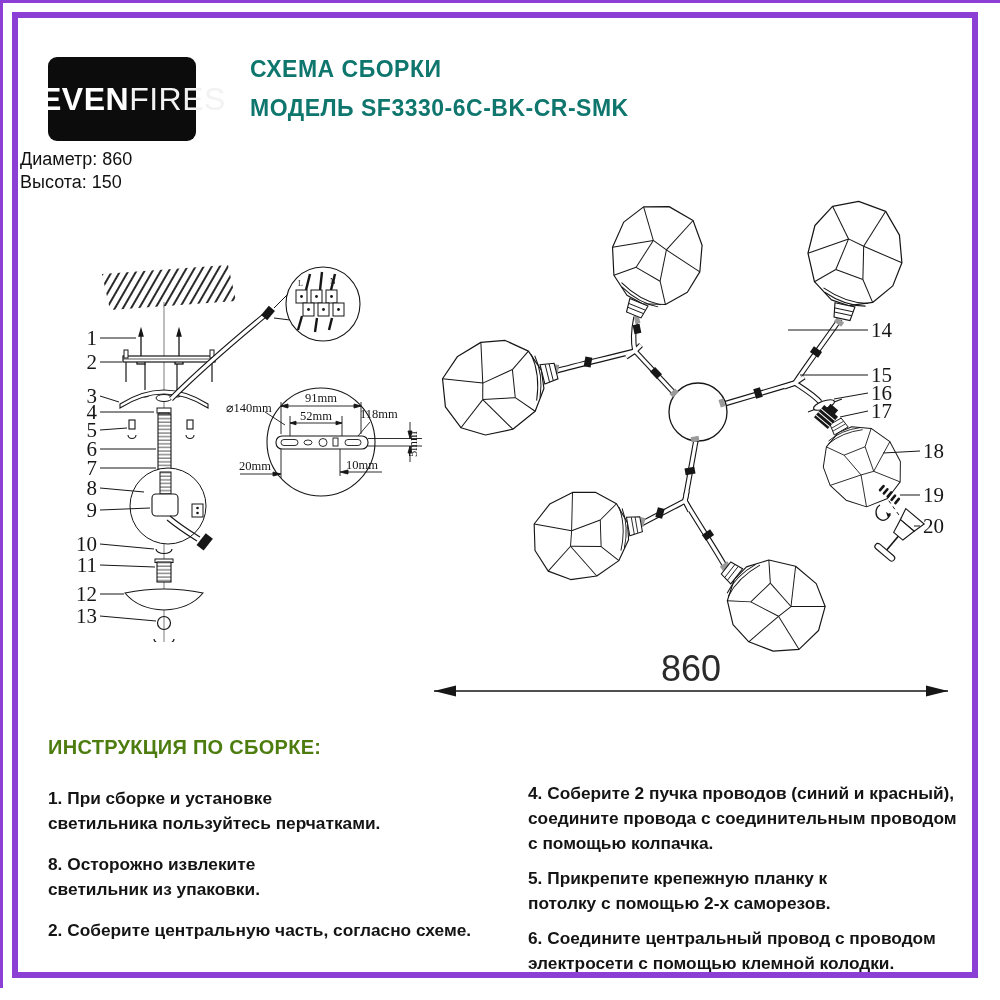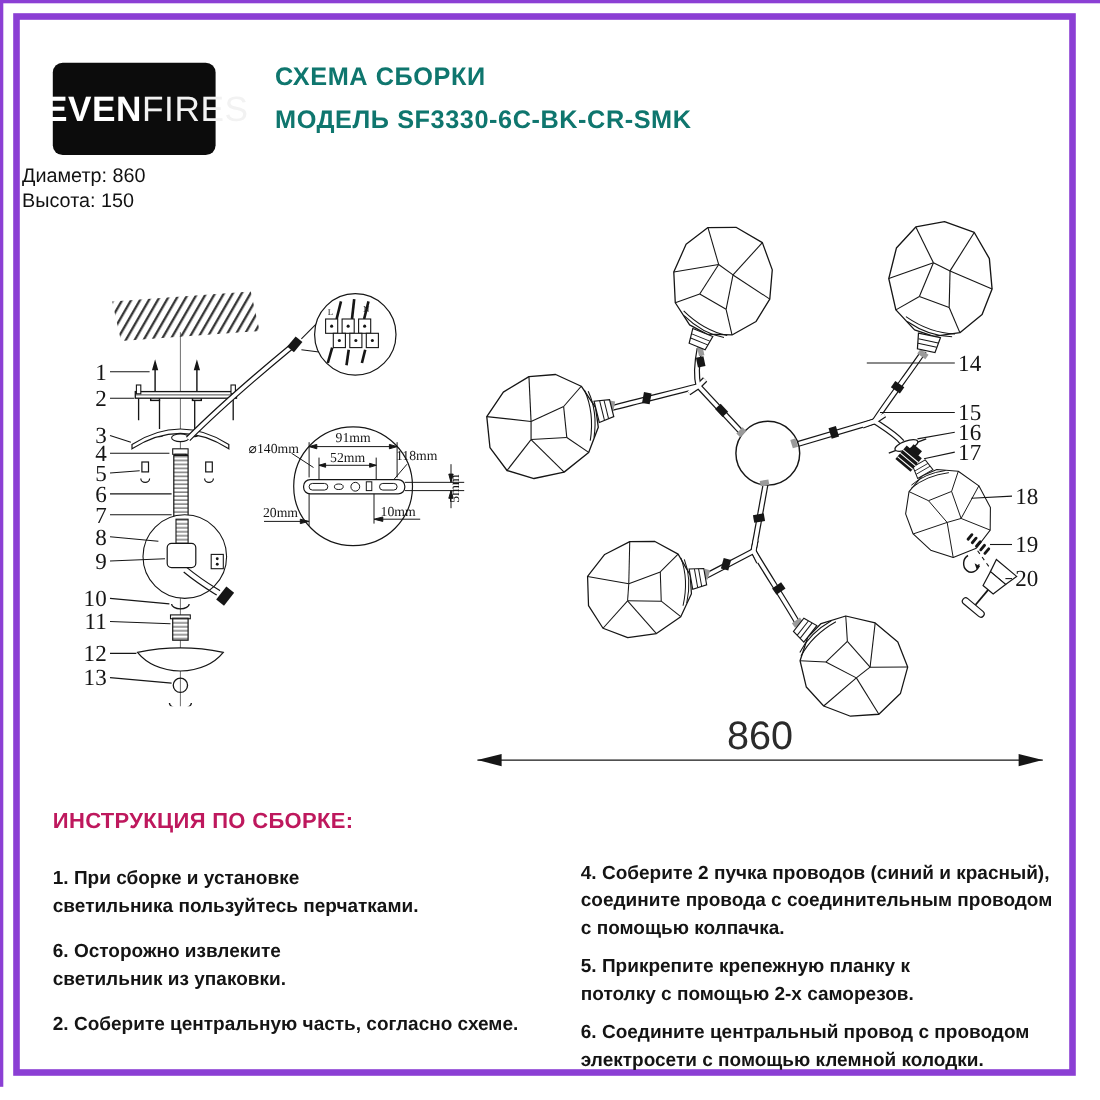--- a/index.html
+++ b/index.html
@@ -17,21 +17,21 @@
   .dims{position:absolute;left:20px;top:148px;width:176px;text-align:left;
         font-size:18px;line-height:23px;color:#111;}
   .title{position:absolute;left:250px;top:50px;font-weight:700;color:#0f766e;
          font-size:23px;line-height:39px;letter-spacing:.5px;white-space:nowrap;}
   .svgwrap{position:absolute;}
   svg text.num{font-family:"Liberation Serif",serif;font-size:21px;fill:#161616;}
   svg text.mm{font-family:"Liberation Serif",serif;font-size:12.5px;fill:#161616;}
   svg text.tb{font-family:"Liberation Serif",serif;font-size:8px;fill:#161616;}
   svg text.dim860{font-family:"Liberation Sans",sans-serif;font-size:36px;fill:#2b2b2b;}
   .instr-h{position:absolute;left:48px;top:736px;font-size:20px;font-weight:700;
-           letter-spacing:.3px;color:#be185d;}
+           letter-spacing:.3px;color:#4d7c0f;}
   .col{position:absolute;font-size:17.3px;font-weight:700;line-height:25px;color:#141414;}
   .col .item{white-space:pre-line;}
   .col-l{left:48px;top:786px;width:450px;}
   .col-l .item{margin-bottom:16px;}
   .col-r{left:512px;top:781px;width:460px;margin-left:16px;}
   .col-r .item{margin-bottom:10px;}
 </style>
 </head>
 <body>
 
@@ -447,21 +447,21 @@
       <polygon points="520,496 498,490.5 498,501.5" fill="#161616"></polygon>
       <text class="dim860" x="263" y="486" text-anchor="middle">860</text>
     </g>
   </svg>
   </div>
 
   <div class="instr-h">ИНСТРУКЦИЯ ПО СБОРКЕ:</div>
   <div class="col col-l">
     <div class="item">1. При сборке и установке
 светильника пользуйтесь перчатками.</div>
-    <div class="item">6. Осторожно извлеките
+    <div class="item">8. Осторожно извлеките
 светильник из упаковки.</div>
     <div class="item">2. Соберите центральную часть, согласно схеме.</div>
   </div>
   <div class="col col-r">
     <div class="item">4. Соберите 2 пучка проводов (синий и красный),
 соедините провода с соединительным проводом
 с помощью колпачка.</div>
     <div class="item">5. Прикрепите крепежную планку к
 потолку с помощью 2-х саморезов.</div>
     <div class="item">6. Соедините центральный провод с проводом

